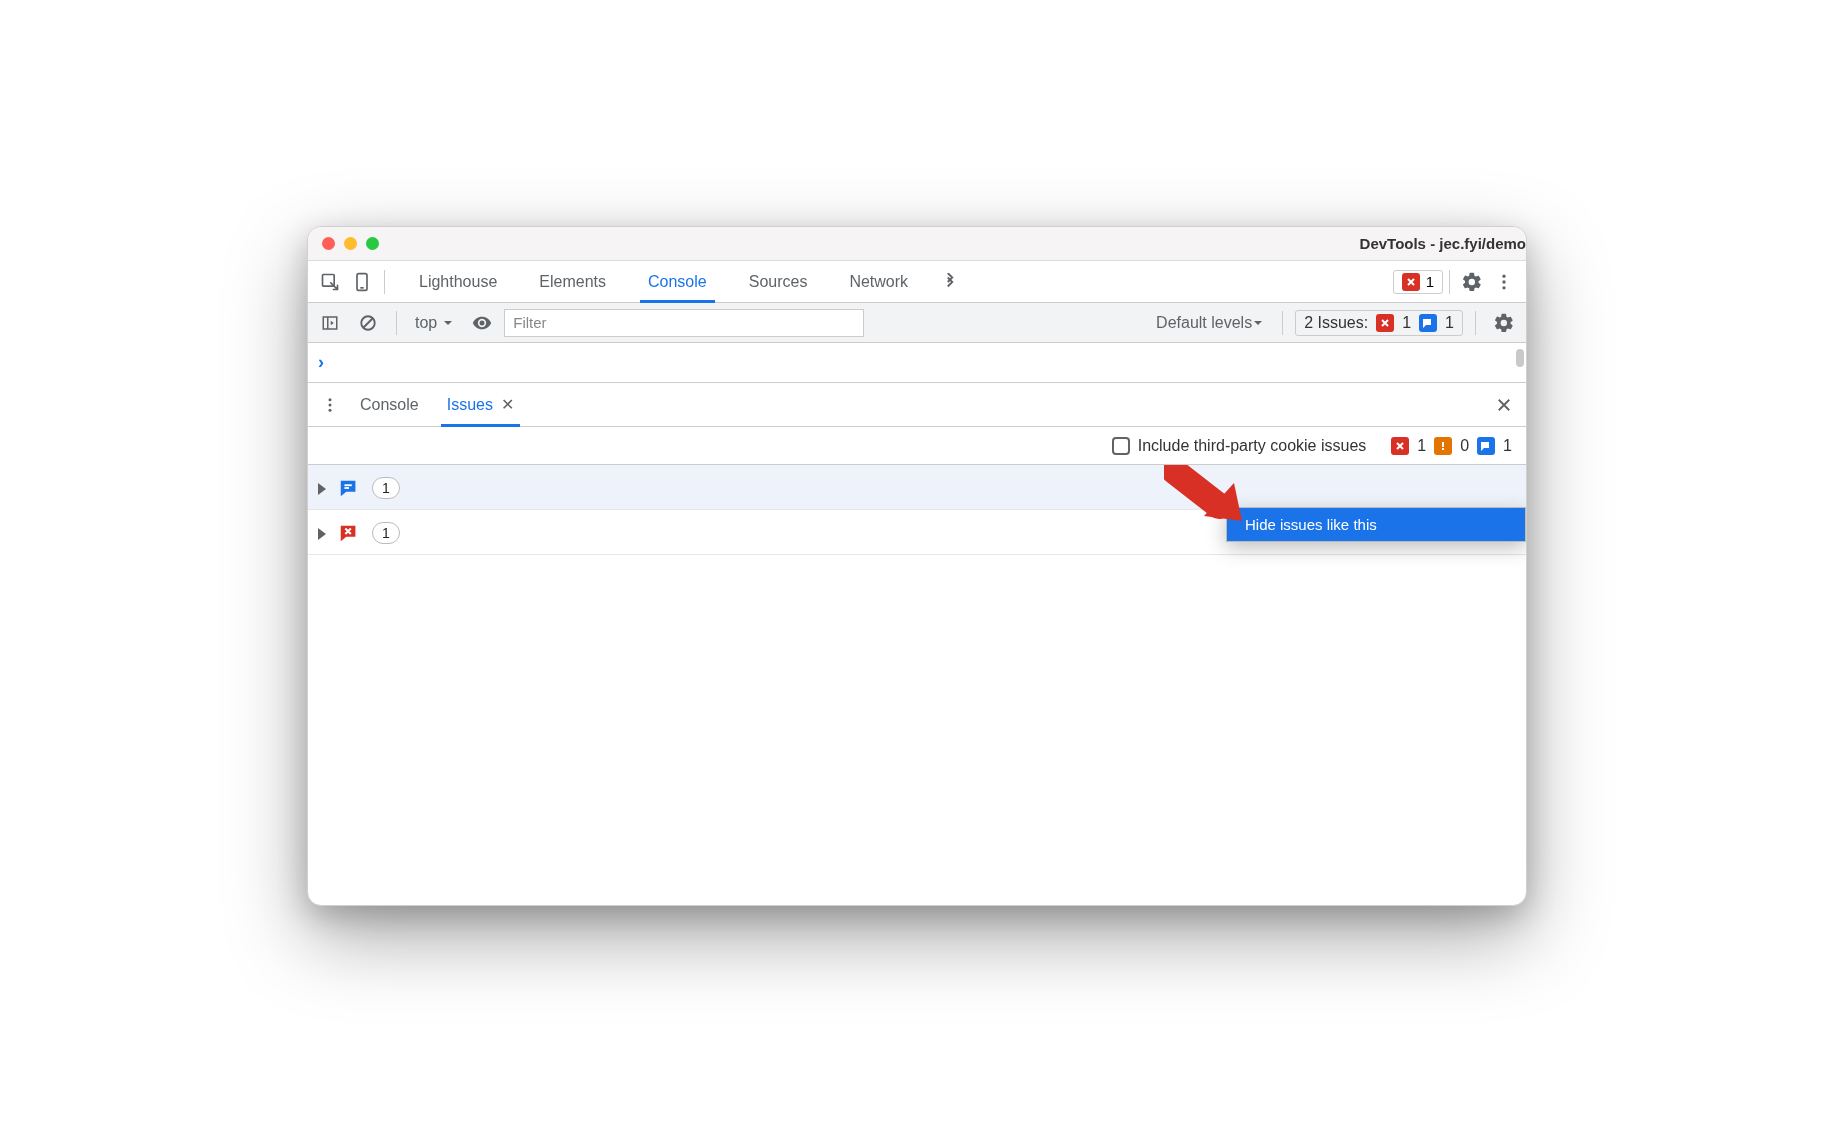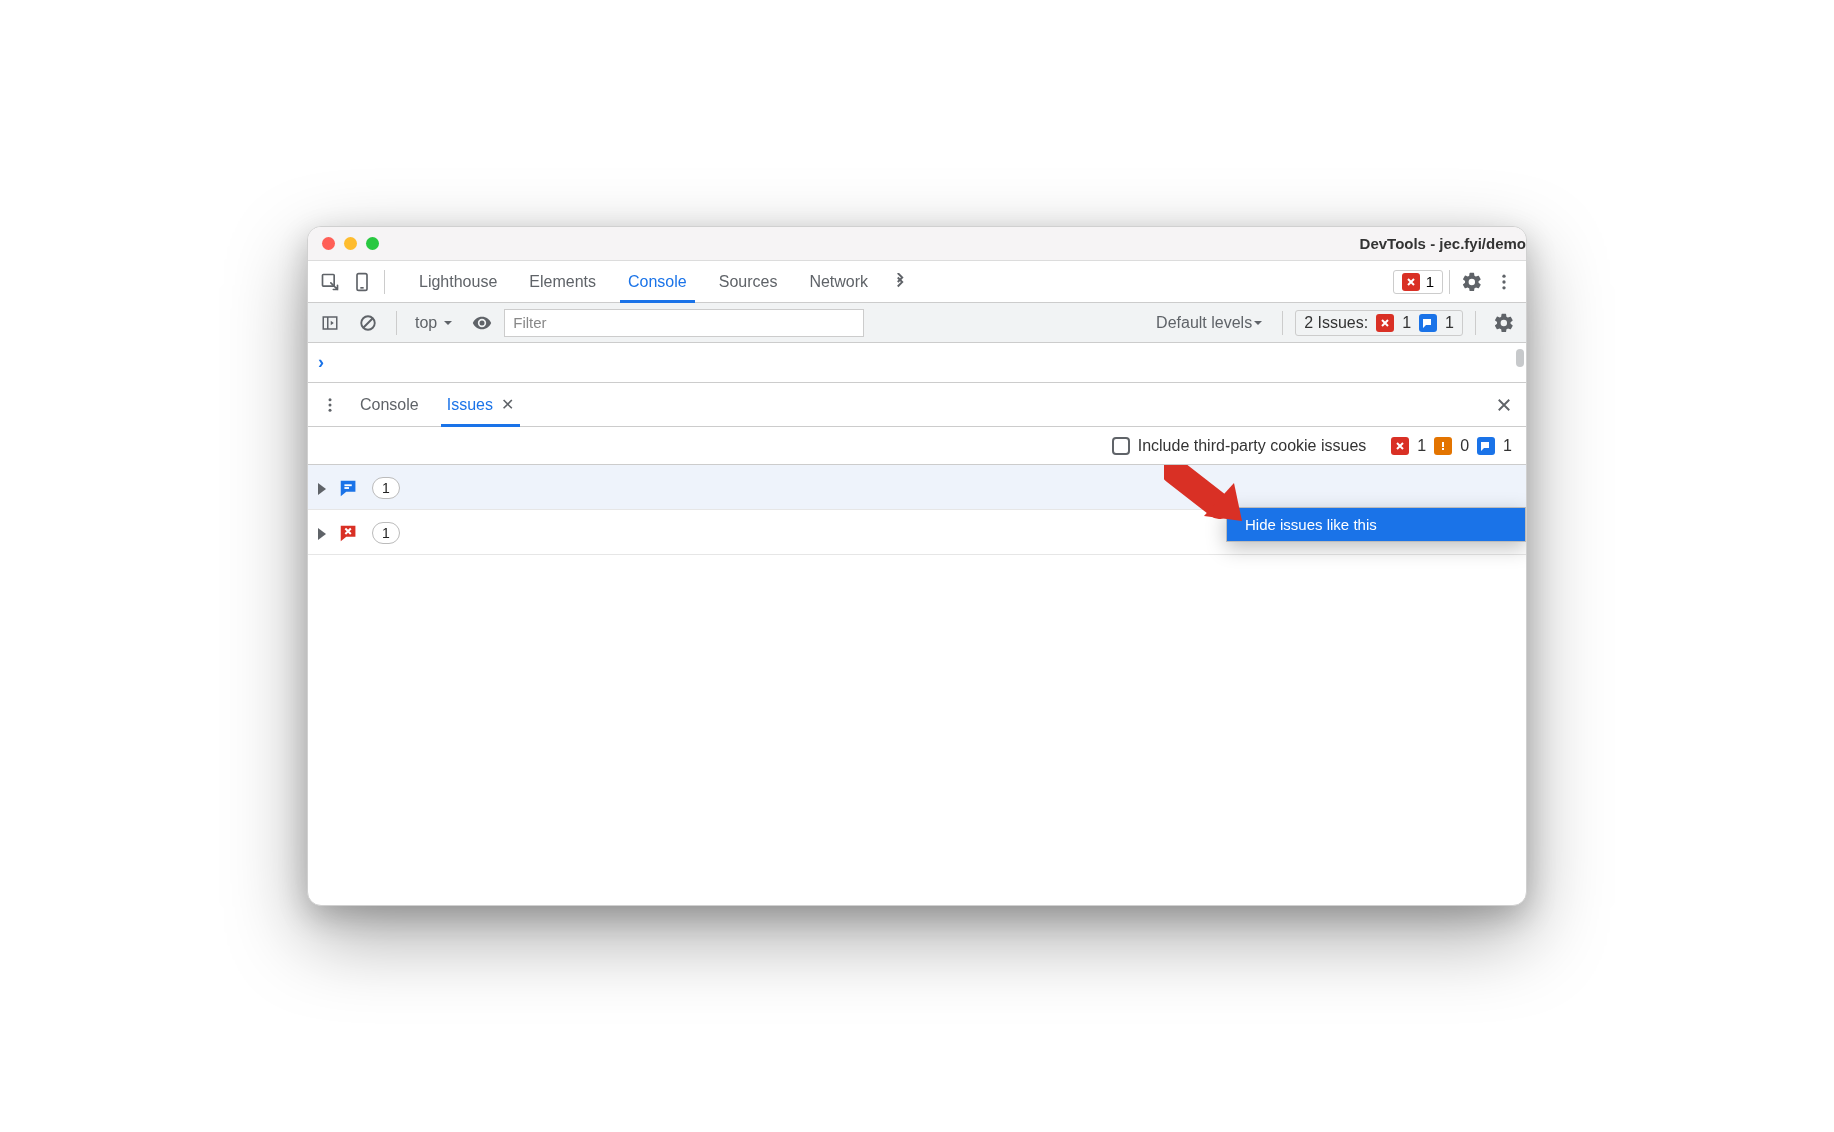--- a/index.html
+++ b/index.html
@@ -48,21 +48,21 @@
     display: flex;
     align-items: center;
     padding: 0 6px;
     flex-shrink: 0;
     font-size: 16px;
   }
   .icon-btn {
     width: 32px; height: 32px; display: flex; align-items: center; justify-content: center;
     color: #5f6368; cursor: pointer; border-radius: 0;
   }
-  .tabs { display: flex; align-items: center; gap: 0; margin-left: 12px; height: 100%; }
+  .tabs { display: flex; align-items: center; gap: 10px; margin-left: 12px; height: 100%; }
   .tab {
     padding: 0 16px;
     height: 100%;
     display: flex;
     align-items: center;
     color: #5f6368;
     cursor: pointer;
     position: relative;
   }
   .tab.active { color: #1a73e8; }

